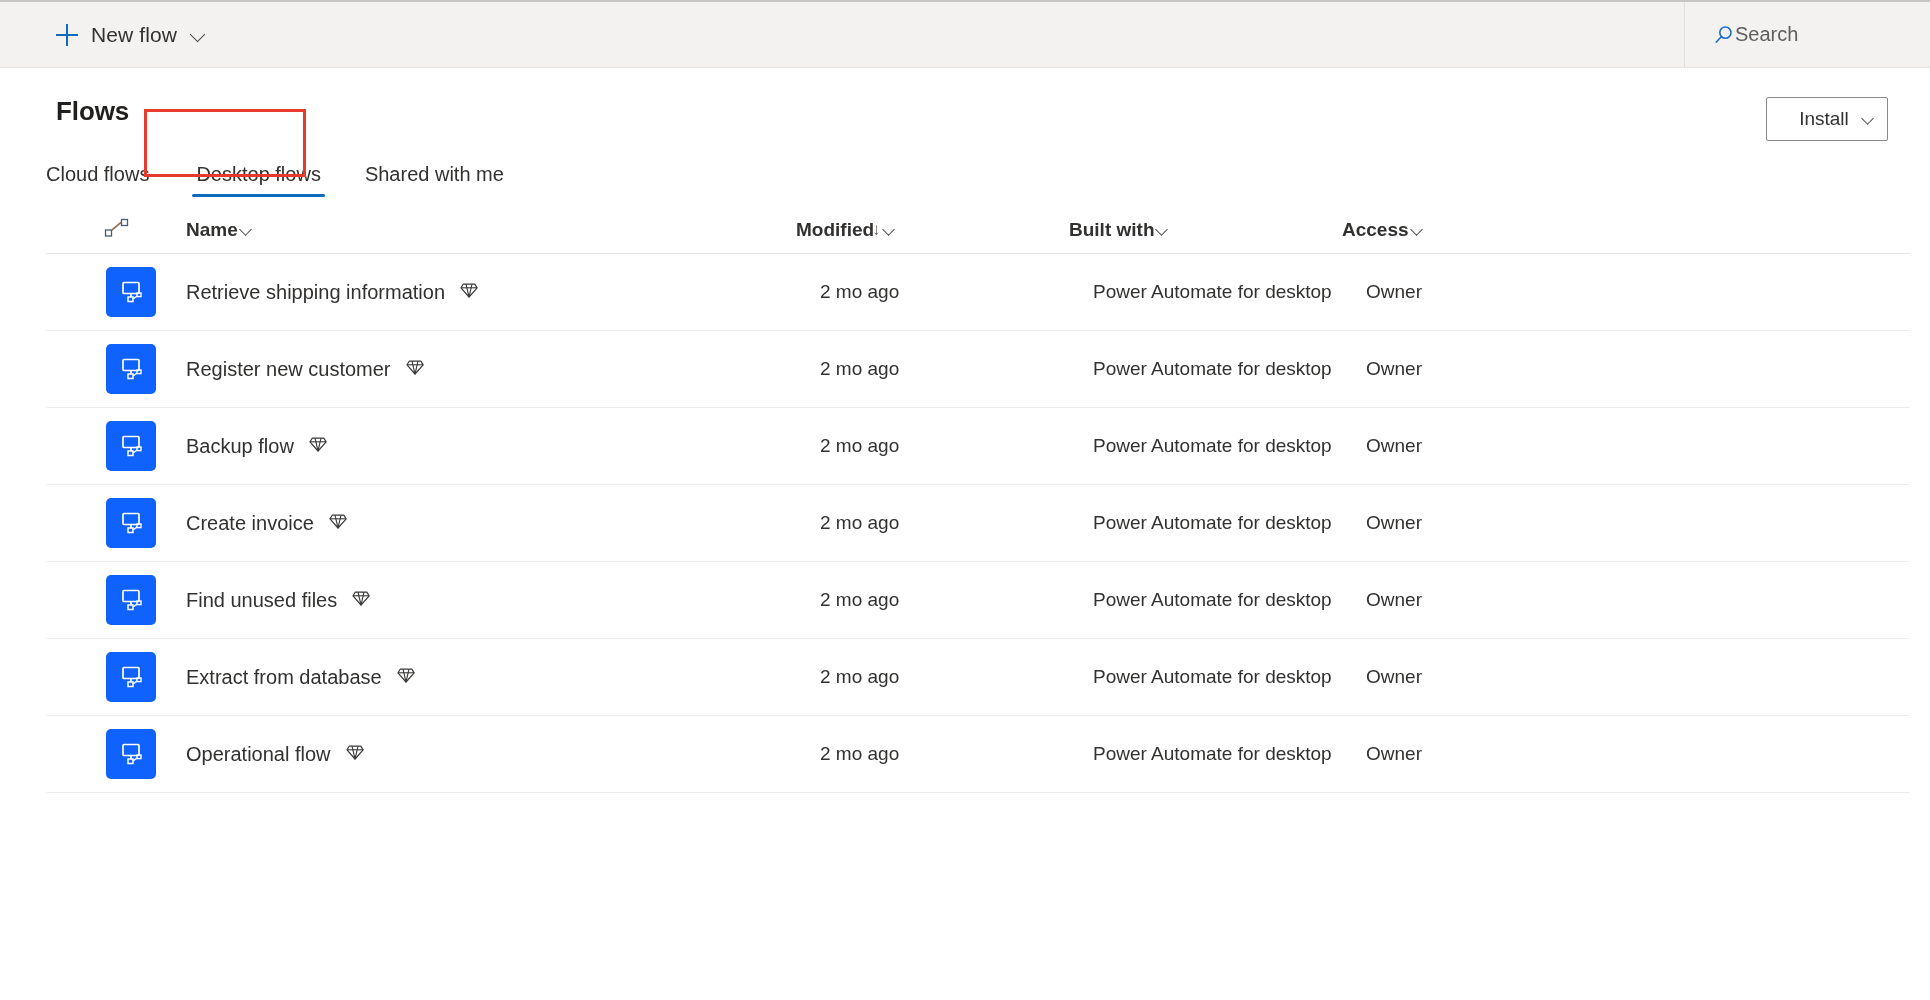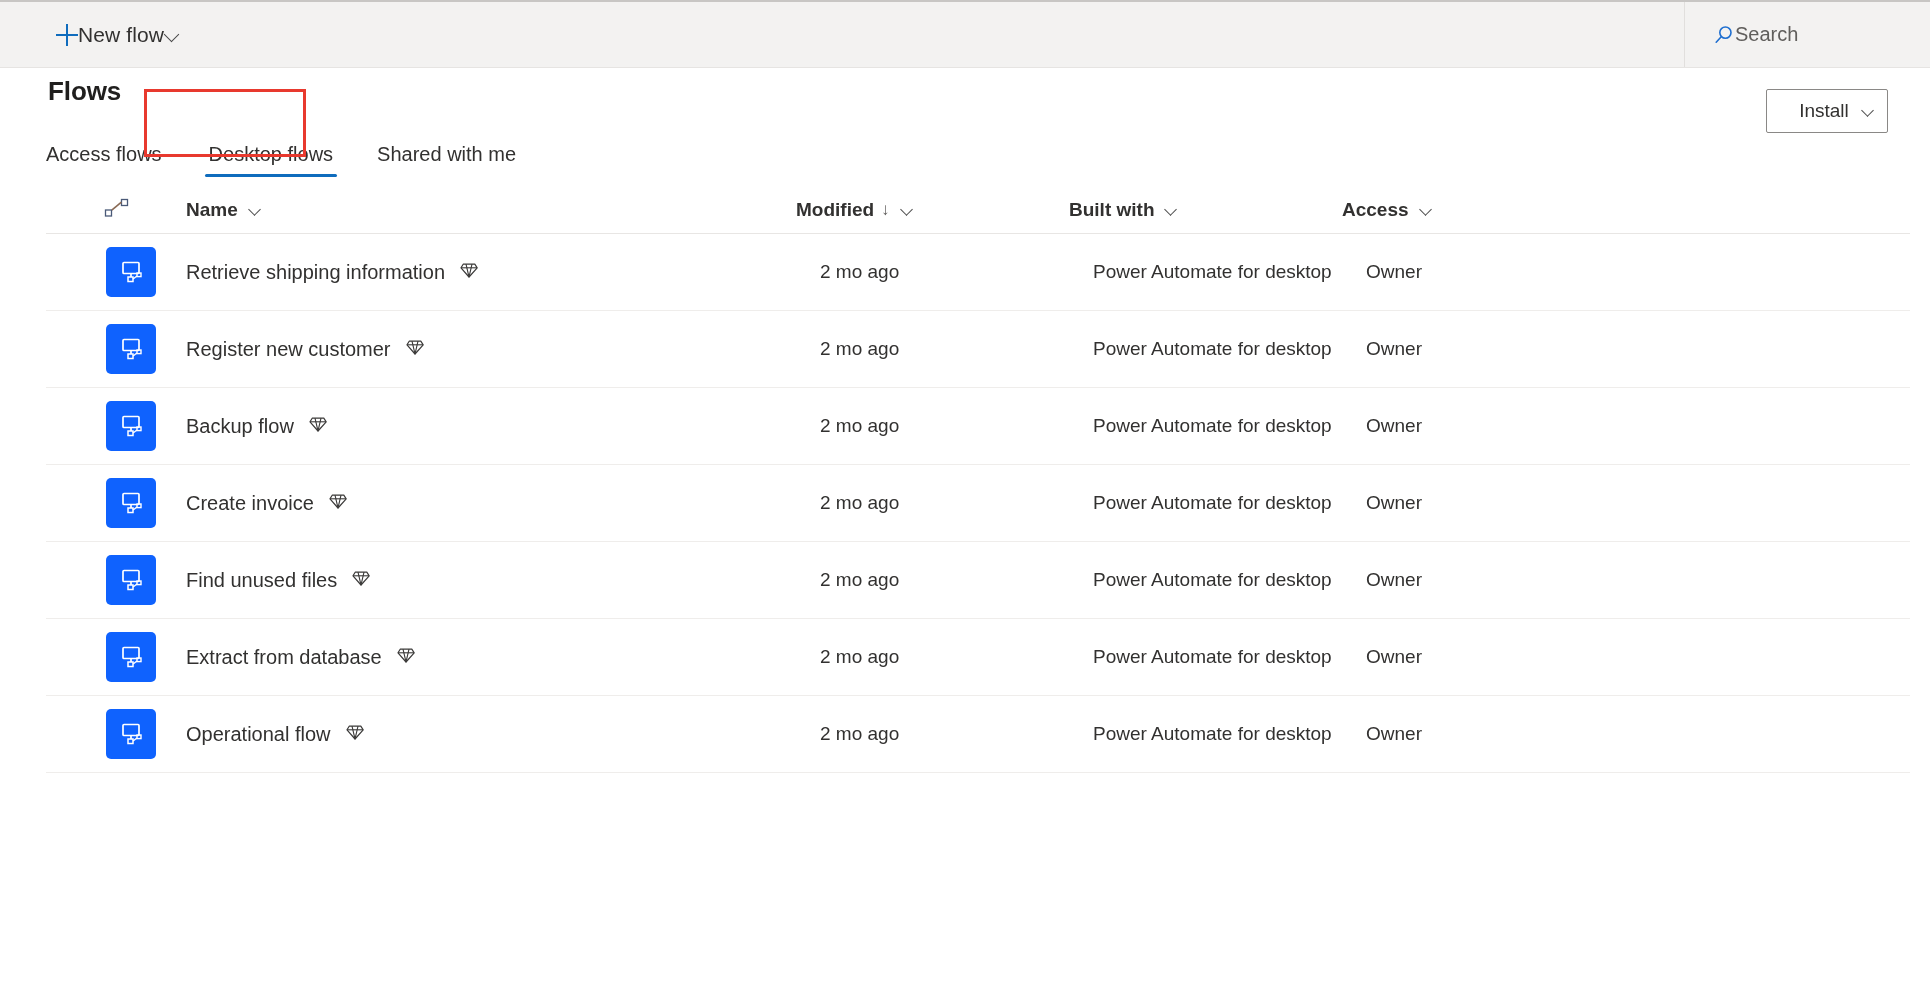--- a/index.html
+++ b/index.html
@@ -22,21 +22,21 @@
     height: 68px;
     background: #f3f2f1;
     border-top: 2px solid #c8c6c4;
     border-bottom: 1px solid #e6e4e2;
     display: flex;
     align-items: center;
   }
   .newflow-btn {
     display: flex;
     align-items: center;
-    gap: 0;
+    gap: 13px;
     margin-left: 48px;
     height: 46px;
     padding: 0 8px;
     cursor: pointer;
     background: transparent;
     border: none;
     justify-content: center;
   }
   .plus-icon {
     width: 22px; height: 22px;
@@ -108,22 +108,22 @@
   }
 
   .page-head {
     position: relative;
     padding: 0 48px;
   }
   .page-title {
     font-size: 26px;
     font-weight: bold;
     color: #201f1e;
-    margin: 0;
-    padding-top: 8px;
+    margin: 8px;
+    padding-top: 20px;
     letter-spacing: -0.1px;
   }
 
   .install-btn {
     position: absolute;
     right: 42px;
     top: 21px;
     width: 122px;
     height: 44px;
     border: 1px solid #8a8886;
@@ -193,21 +193,20 @@
   }
   .col-icon   { width: 140px; flex: none; display: flex; align-items: center; padding-left: 58px; }
   .col-name   { width: 610px; flex: none; display: flex; align-items: center; }
   .col-mod    { width: 273px; flex: none; display: flex; align-items: center; }
   .col-built  { width: 273px; flex: none; display: flex; align-items: center; }
   .col-access { flex: 1; display: flex; align-items: flex-start; }
 
   .th {
     display: inline-flex;
     align-items: center;
-    gap: 9px;
     font-size: 19px;
     color: #323130;
     font-weight: bold;
     cursor: pointer;
   }
   .sort-arrow {
     font-size: 17px;
     color: #605e5c;
     font-weight: normal;
     line-height: 1;
@@ -276,21 +275,21 @@
 
   <div class="page-head">
     <h1 class="page-title">Flows</h1>
     <div class="install-btn">
       <span>Install</span>
       <span class="chev small"></span>
     </div>
   </div>
 
   <div class="tabs">
-    <div class="tab">Access flows</div>
+    <div class="tab">Cloud flows</div>
     <div class="tab active">Desktop flows</div>
     <div class="tab">Shared with me</div>
     <div class="tab-highlight"></div>
   </div>
 
   <div class="table">
 
     <div class="thead">
       <div class="col-icon">
         <span>

